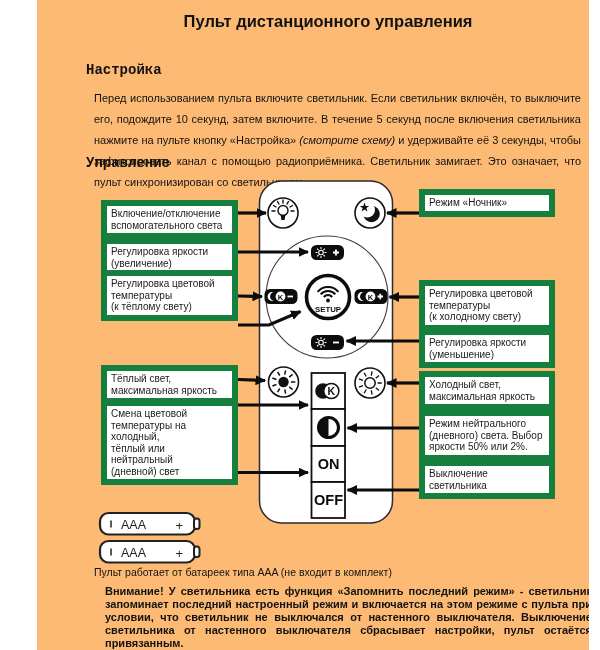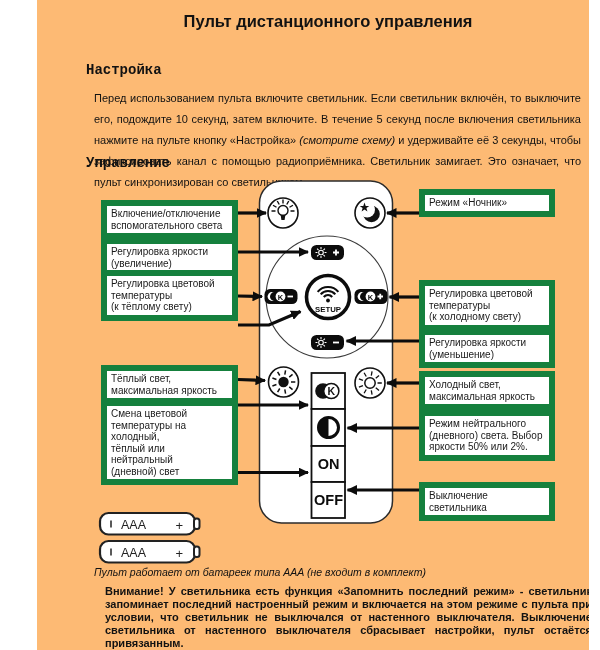--- a/index.html
+++ b/index.html
@@ -5,21 +5,21 @@
   html,body{margin:0;padding:0;background:#fff;}
   .page{position:relative;width:552px;height:650px;background:#fdba74;overflow:hidden;
         font-family:"Liberation Sans",sans-serif;color:#121212;margin-left:37px;}
   .title{position:absolute;top:11px;left:0;width:582px;text-align:center;
          font-weight:bold;font-size:16.5px;line-height:21px;}
   .h{position:absolute;left:49px;font-size:14px;font-weight:bold;font-family:Liberation Mono, monospace;}
   .h-setup{top:62px;}
   .h-control{top:155px;}
   .body-p{position:absolute;left:57px;top:88px;width:487px;margin:0;
           font-size:11px;line-height:21px;text-align:justify;}
-  .note{position:absolute;left:57px;top:566px;font-size:10.5px;font-style:italic;}
+  .note{position:absolute;left:57px;top:566px;font-size:10.5px;}
   .warning{position:absolute;left:68px;top:585px;width:487px;margin:0;
            font-size:11px;font-weight:bold;line-height:12.9px;text-align:justify;}
   .callout{position:absolute;border:6px solid #15803d;background:#fff;
            font-size:10px;line-height:11.5px;padding:2px 4px;white-space:pre-line;
            box-sizing:border-box;color:#1a1a1a;}
   .callout.left{left:64px;width:137px;}
   .callout.right{left:382px;width:136px;}
   svg.diagram{position:absolute;left:0;top:0;}
   svg text{font-family:"Liberation Sans",sans-serif;}
 </style>
@@ -211,19 +211,19 @@
   <div class="callout right" style="top:280px">Регулировка цветовой
 температуры
 (к холодному свету)</div>
   <div class="callout right" style="top:329px">Регулировка яркости
 (уменьшение)</div>
   <div class="callout right" style="top:371px">Холодный свет,
 максимальная яркость</div>
   <div class="callout right" style="top:410px">Режим нейтрального
 (дневного) света. Выбор
 яркости 50% или 2%.</div>
-  <div class="callout right" style="top:482px">Выключение светильника</div>
+  <div class="callout right" style="top:460px">Выключение светильника</div>
 
   <div class="note">Пульт работает от батареек типа AAA (не входит в комплект)</div>
 
   <p class="warning">Внимание! У светильника есть функция «Запомнить последний режим» - светильник запоминает последний настроенный режим и включается на этом режиме с пульта при условии, что светильник не выключался от настенного выключателя. Выключение светильника от настенного выключателя сбрасывает настройки, пульт остаётся привязанным.</p>
 
 </div>
 
 </body></html>

